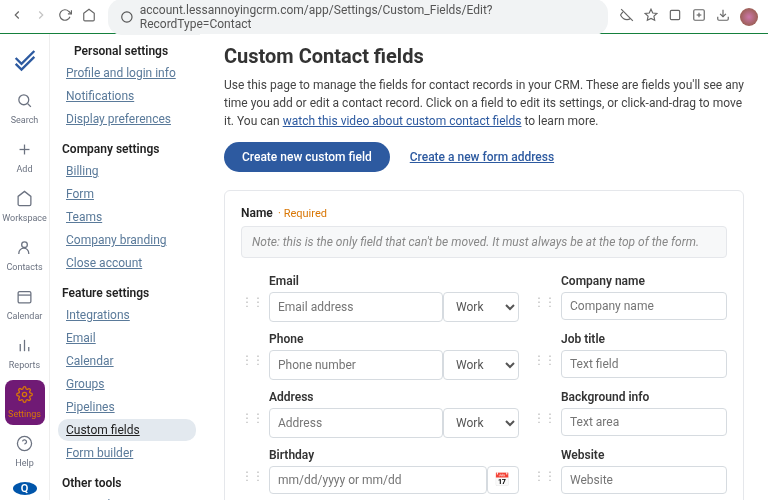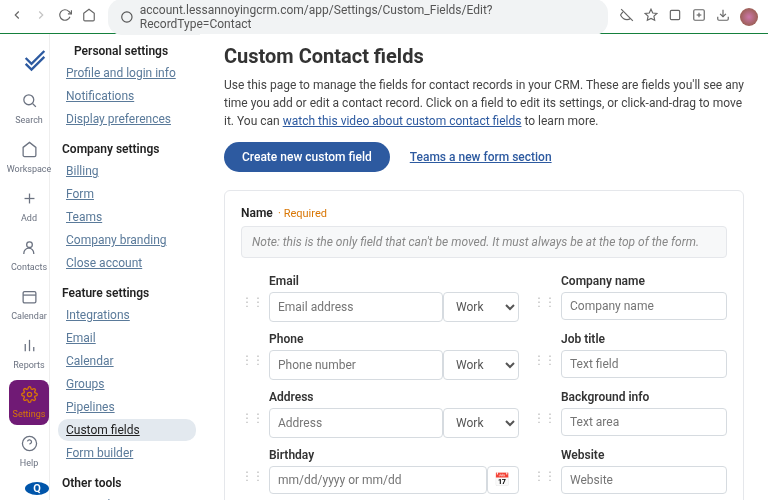--- a/index.html
+++ b/index.html
@@ -3,21 +3,21 @@
 <meta charset="utf-8">
 <style>
 * { box-sizing: border-box; margin: 0; padding: 0; font-family: -apple-system, BlinkMacSystemFont, "Segoe UI", Roboto, sans-serif; }
 body { background: #fff; font-size: 13px; color: #333; }
 .browser-bar { display: flex; align-items: center; gap: 12px; padding: 6px 10px; border-bottom: 1px solid #15803d; height: 34px; }
 .browser-bar .nav-icons { display: flex; gap: 10px; color: #666; }
 .browser-bar .addr { flex: 1; background: #f1f3f4; border-radius: 14px; padding: 4px 12px; font-size: 12px; color: #555; display: flex; align-items: center; gap: 6px; }
 .browser-bar .right-icons { display: flex; gap: 10px; align-items: center; color: #666; }
 .browser-bar svg { width: 14px; height: 14px; stroke: currentColor; fill: none; stroke-width: 2; }
 .layout { display: flex; height: calc(100vh - 34px); }
-.rail { width: 50px; background: #fff; border-right: 1px solid #eee; display: flex; flex-direction: column; align-items: flex-end; padding-top: 8px; gap: 4px; }
+.rail { width: 50px; background: #fff; border-right: 1px solid #eee; display: flex; flex-direction: column; align-items: center; padding-top: 8px; gap: 4px; }
 .rail-item { width: 40px; display: flex; flex-direction: column; align-items: center; padding: 6px 0; color: #6b7280; font-size: 9px; cursor: pointer; border-radius: 8px; }
 .rail-item.active { background: #701a75; color: #d97706; }
 .rail-item .glyph { font-size: 16px; margin-bottom: 2px; }
 .rail-item .glyph svg { width: 17px; height: 17px; stroke: currentColor; fill: none; stroke-width: 1.8; }
 .rail-logo { width: 28px; height: 28px; color: #2d5aa0; margin-bottom: 10px; margin-top: 2px; }
 .rail-logo svg { width: 28px; height: 28px; stroke: currentColor; fill: none; stroke-width: 2; }
 .rail .spacer { flex: 1; }
 .avatar { width: 24px; height: 24px; border-radius: 50%; background: #0055aa; color: #fff; display: flex; align-items: center; justify-content: center; font-size: 11px; font-weight: 600; margin-bottom: 10px; }
 .sidebar { width: 150px; padding: 10px 4px 10px 8px; font-size: 12px; overflow-y: auto; }
 .sidebar .group-title { font-weight: 600; color: #222; margin: 12px 0 4px 4px; font-size: 12px; }
@@ -105,30 +105,30 @@
         </svg></div>
     <div class="rail-item">
         <span class="glyph"><svg viewBox="0 0 24 24">
             <circle cx="11" cy="11" r="7"></circle>
             <line x1="21" y1="21" x2="16.65" y2="16.65"></line>
           </svg></span>
         <span>Search</span>
       </div>
     <div class="rail-item">
         <span class="glyph"><svg viewBox="0 0 24 24">
-            <path d="M3 9l9-7 9 7v11a2 2 0 0 1-2 2H5a2 2 0 0 1-2-2z"></path>
-          </svg></span>
-        <span>Workspace</span>
-      </div>
-    <div class="rail-item">
-        <span class="glyph"><svg viewBox="0 0 24 24">
             <line x1="12" y1="5" x2="12" y2="19"></line>
             <line x1="5" y1="12" x2="19" y2="12"></line>
           </svg></span>
         <span>Add</span>
+      </div>
+    <div class="rail-item">
+        <span class="glyph"><svg viewBox="0 0 24 24">
+            <path d="M3 9l9-7 9 7v11a2 2 0 0 1-2 2H5a2 2 0 0 1-2-2z"></path>
+          </svg></span>
+        <span>Workspace</span>
       </div>
     <div class="rail-item">
         <span class="glyph"><svg viewBox="0 0 24 24">
             <circle cx="12" cy="8" r="4"></circle>
             <path d="M4 21v-1a7 7 0 0 1 14 0v1"></path>
           </svg></span>
         <span>Contacts</span>
       </div>
     <div class="rail-item">
         <span class="glyph"><svg viewBox="0 0 24 24">
@@ -189,21 +189,21 @@
       <div class="item">Export data</div>
     </div>
 
   <div class="main">
     <h1>Custom Contact fields</h1>
     <p class="intro">
       <span>Use this page to manage the fields for contact records in your CRM. These are fields you'll see any time you add or edit a contact record. Click on a field to edit its settings, or click-and-drag to move it. You can </span><a href="#">watch this video about custom contact fields</a><span> to learn more.</span>
     </p>
     <div class="actions">
       <button class="btn-primary">Create new custom field</button>
-      <a class="link-action">Teams a new form section</a>
+      <a class="link-action">Create a new form address</a>
     </div>
 
     <div class="card">
       <div class="name-row">
         <span class="lbl">Name</span>
         <span class="req">· Required</span>
       </div>
       <div class="note-box">Note: this is the only field that can't be moved. It must always be at the top of the form.</div>
 
       <div class="fields-grid">

